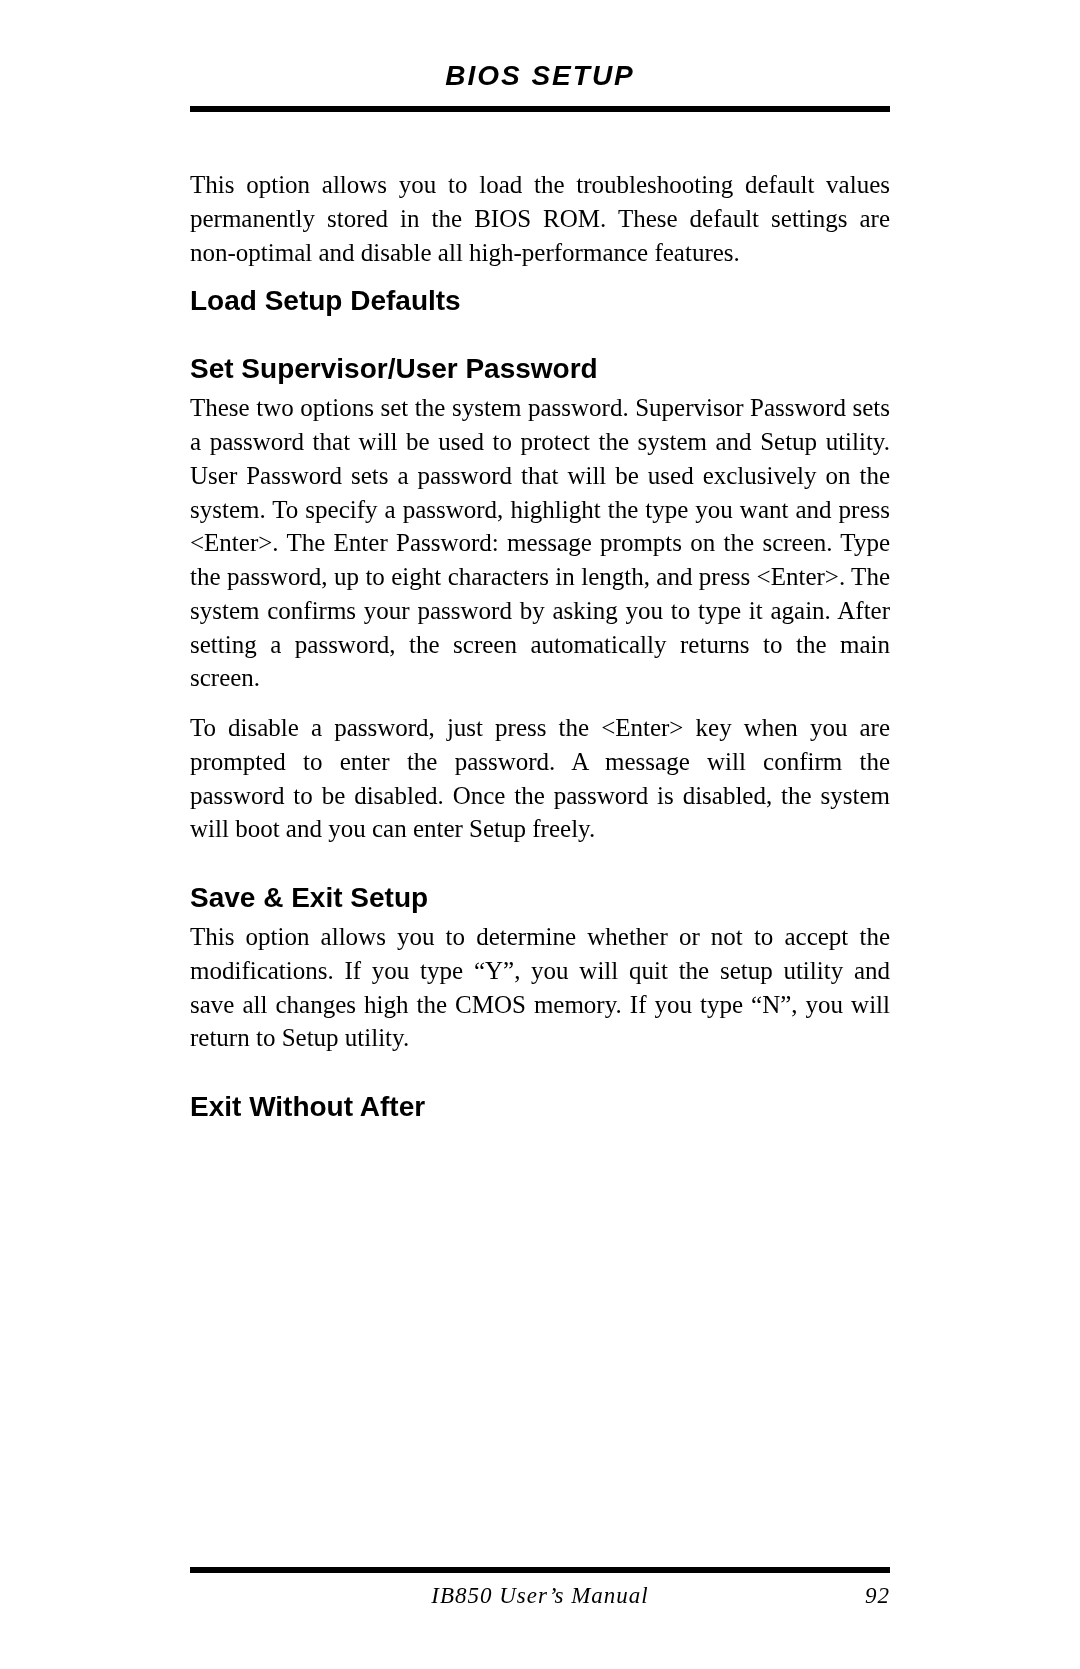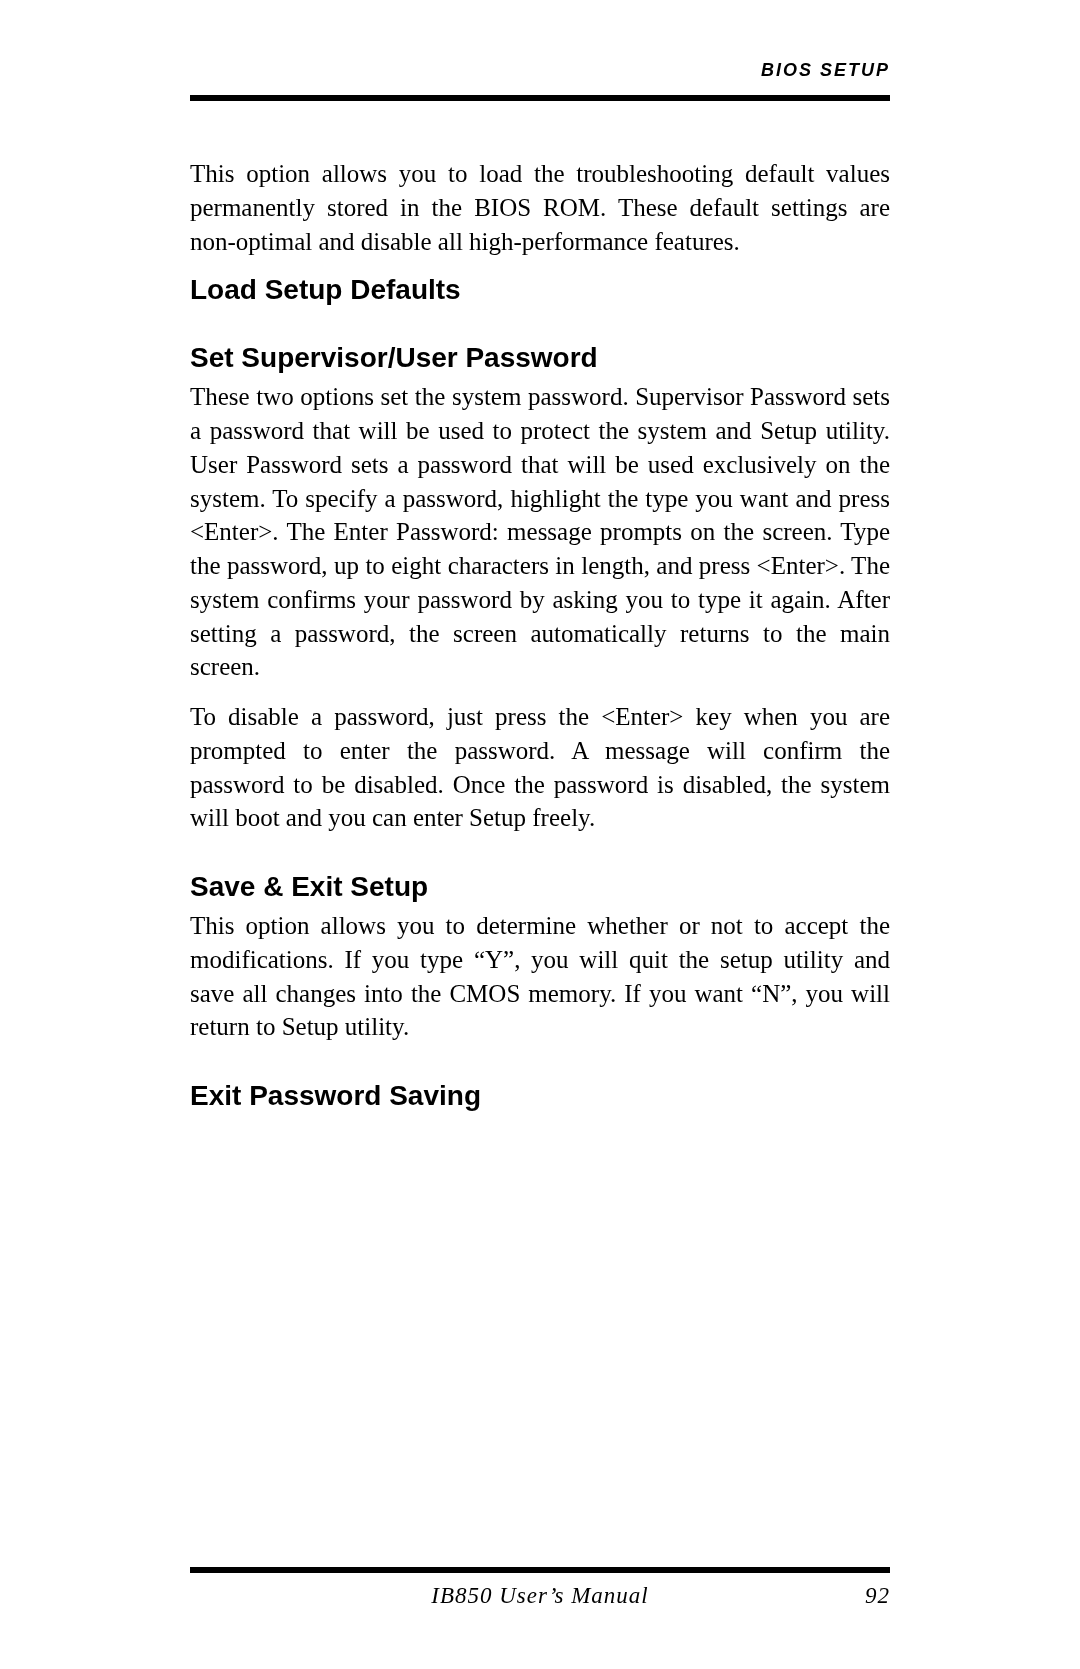--- a/index.html
+++ b/index.html
@@ -10,24 +10,24 @@
     body {
       width: 1080px;
       height: 1669px;
       background: #ffffff;
       font-family: "Times New Roman", Times, serif;
       color: #000000;
       padding: 60px 190px 60px 190px;
       position: relative;
     }
     .header {
-      text-align: right;
+      text-align: center;
       font-style: italic;
       font-weight: bold;
-      font-size: 18px;
+      font-size: 28px;
       letter-spacing: 2px;
       margin-bottom: 14px;
       font-family: Arial, Helvetica, sans-serif;
     }
     .rule-top {
       border-top: 6px solid #000;
       margin-bottom: 56px;
     }
     .section-heading {
       font-family: Arial, Helvetica, sans-serif;
@@ -86,23 +86,23 @@
 
   <p class="body-text">This option allows you to load the troubleshooting default values permanently stored in the BIOS ROM. These default settings are non-optimal and disable all high-performance features.</p>
 
   <h2 class="section-heading">Load Setup Defaults</h2>
 
   <h2 class="section-heading">Set Supervisor/User Password</h2>
   <p class="body-text">These two options set the system password. Supervisor Password sets a password that will be used to protect the system and Setup utility. User Password sets a password that will be used exclusively on the system. To specify a password, highlight the type you want and press &lt;Enter&gt;. The Enter Password: message prompts on the screen. Type the password, up to eight characters in length, and press &lt;Enter&gt;. The system confirms your password by asking you to type it again. After setting a password, the screen automatically returns to the main screen.</p>
   <p class="body-text">To disable a password, just press the &lt;Enter&gt; key when you are prompted to enter the password. A message will confirm the password to be disabled. Once the password is disabled, the system will boot and you can enter Setup freely.</p>
 
   <h2 class="section-heading">Save &amp; Exit Setup</h2>
-  <p class="body-text">This option allows you to determine whether or not to accept the modifications. If you type “Y”, you will quit the setup utility and save all changes into the CMOS memory. If you want “N”, you will return to Setup utility.</p>
+  <p class="body-text">This option allows you to determine whether or not to accept the modifications. If you type “Y”, you will quit the setup utility and save all changes high the CMOS memory. If you type “N”, you will return to Setup utility.</p>
 
-  <h2 class="section-heading">Exit Password Saving</h2>
+  <h2 class="section-heading">Exit Without After</h2>
 
 </div>
 
 <div class="footer">
   <div class="rule-bottom"></div>
   <div class="footer-line">
     <span class="footer-title">IB850 User’s Manual</span>
     <span class="footer-page">92</span>
   </div>
 </div>

